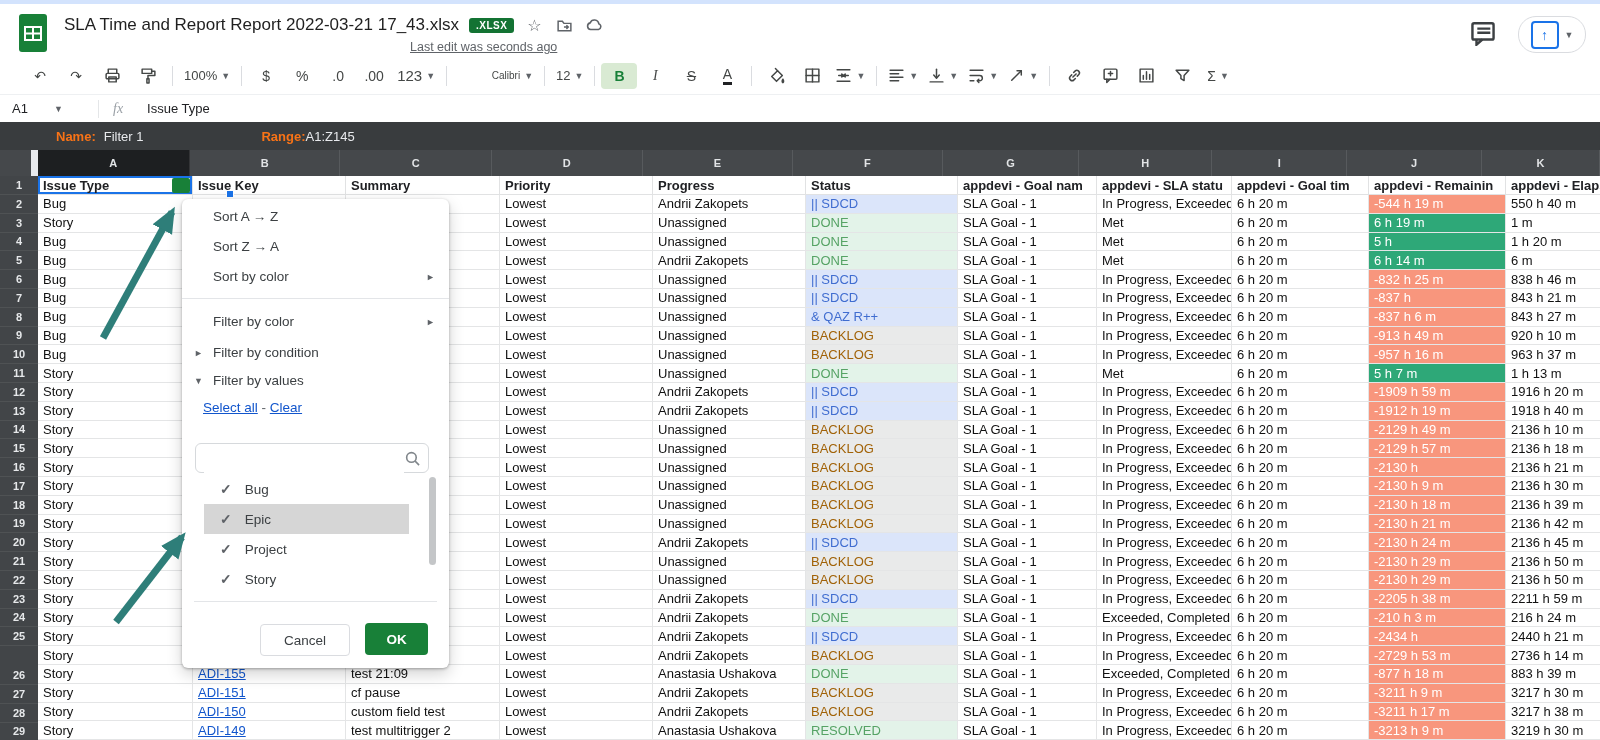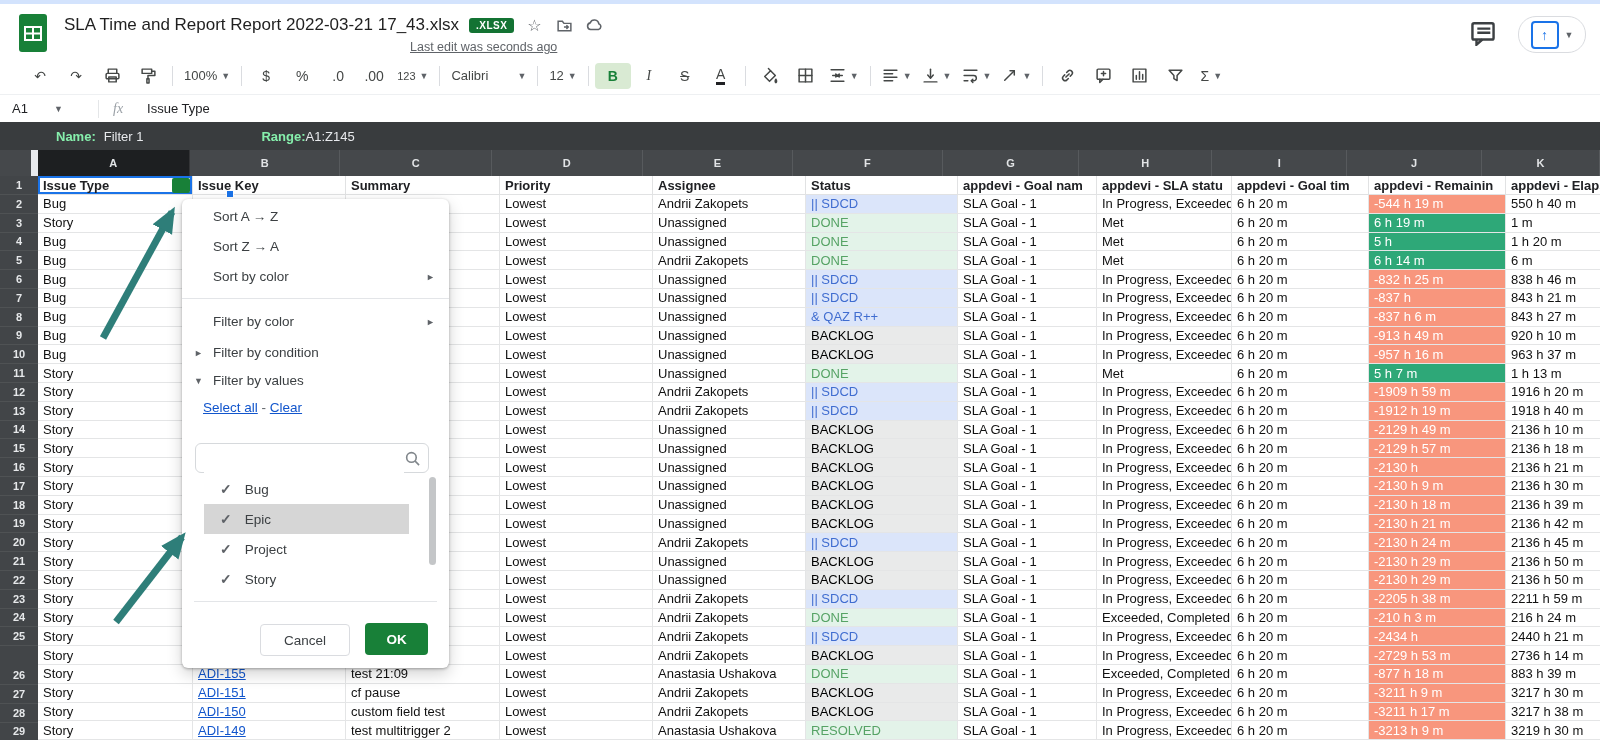--- a/index.html
+++ b/index.html
@@ -39,21 +39,21 @@
   
   #formulabar{left:0;top:95px;width:1600px;height:27px;background:#fff;display:flex;align-items:center;
               border-bottom:1px solid #e4e6e8;font-size:13px;}
   #namebox{width:86px;padding-left:12px;display:flex;align-items:center;gap:26px;color:#202124;}
   #fx{font-family:"Liberation Serif",serif;font-style:italic;color:#9aa0a6;font-size:14px;
       border-left:1px solid #e4e6e8;padding:0 14px;height:18px;display:flex;align-items:center;}
   #fxval{color:#202124;padding-left:10px;}
   
   #filterbar{left:0;top:122px;width:1600px;height:28px;background:#393c3e;color:#e8eaed;font-size:13px;
              display:flex;align-items:center;}
-  #filterbar b{font-weight:bold;color:#86efac;}
+  #filterbar b{font-weight:bold;color:#f97316;}
   
   #letters{left:0;top:150px;width:1600px;height:26px;background:#45484b;display:flex;}
   #corner{width:38px;height:26px;background:#45484b;}
   .letter{height:26px;display:flex;align-items:center;justify-content:center;color:#e2e4e6;
           font-size:11px;font-weight:bold;border-right:1px solid rgba(255,255,255,.10);box-sizing:border-box;}
   .letter.sel{background:#1d1f21;}
   #cornerstrip{left:31px;top:150px;width:7px;height:45px;background:#e8eaed;}
   #gutter{left:0;top:176px;width:38px;height:564px;background:#424548;}
   .rownum{width:38px;display:flex;align-items:center;justify-content:center;color:#e6e8ea;
           font-size:11px;font-weight:bold;border-bottom:1px solid rgba(255,255,255,.07);box-sizing:border-box;}
@@ -66,21 +66,21 @@
   .hfunnel{position:absolute;right:3px;top:3px;}
   .a1sel{box-shadow:inset 0 0 0 2px #1a73e8;}
   #fillhandle{left:226px;top:190px;width:6px;height:6px;background:#1a73e8;border:1px solid #fff;z-index:8;}
   #rows{left:38px;top:195px;width:1600px;}
   .drow{display:flex;height:18.8px;}
   .cell{border-right:1px solid #e4e5e6;border-bottom:1px solid #e4e5e6;box-sizing:border-box;
         font-size:13px;display:flex;align-items:center;padding-left:5px;overflow:hidden;
         white-space:nowrap;background:#fff;color:#111;}
   .st-blue{background:#dbe5fa;color:#406dd0;}
   .st-green{background:#e3f3e9;color:#56a365;}
-  .st-gray{background:#e9eaea;color:#000000;}
+  .st-gray{background:#e9eaea;color:#a16207;}
   .rem-red{background:#f8967d;color:#fff;}
   .rem-green{background:#2ea878;color:#fff;}
   .linkcell{color:#1155cc;text-decoration:underline;}
   
   #fmenu{left:182px;top:199px;width:267px;height:469px;background:#fff;border-radius:6px;z-index:40;
          box-shadow:0 1px 3px rgba(0,0,0,.3),0 6px 16px rgba(0,0,0,.18);font-size:13.5px;color:#3c4043;}
   .mi{position:absolute;left:0;width:100%;height:30px;line-height:30px;padding-left:31px;box-sizing:border-box;}
   .mi .sub{position:absolute;right:14px;top:0;font-size:9px;color:#5f6368;}
   .mi .tog{position:absolute;left:12px;top:0;font-size:9px;color:#5f6368;}
   .mdiv{position:absolute;left:0;width:100%;height:1px;background:#e3e5e8;}
@@ -258,26 +258,26 @@
       <div class="tb-btn">
         <span>%</span>
       </div>
       <div class="tb-btn">
         <span>.0</span>
       </div>
       <div class="tb-btn">
         <span>.00</span>
       </div>
       <div class="tb-btn">
-        <span style="font-size: 11px;">123</span>
+        <span style="font-size: 15px;">123</span>
         <span class="caret">▼</span>
       </div>
       <div class="tb-divider"></div>
       <div class="tb-btn">
-        <span style="width: 62px; text-align: left; font-size: 13px;">Calibri</span>
+        <span style="width: 62px; text-align: right; font-size: 10px;">Calibri</span>
         <span class="caret">▼</span>
       </div>
       <div class="tb-divider"></div>
       <div class="tb-btn">
         <span style="font-size: 13px;">12</span>
         <span class="caret">▼</span>
       </div>
       <div class="tb-divider"></div>
       <div class="tb-btn tb-active">
         <span style="font-weight: bold;">B</span>
@@ -447,21 +447,21 @@
             <use href="#sym-fbars"></use>
           </svg></span>
       </div>
       <div class="hcell" style="width: 153px; height: 19px;">
         <span>Priority</span>
         <span class="hfunnel"><svg class="fun-outline" width="13" height="12" viewBox="0 0 13 12">
             <use href="#sym-fbars"></use>
           </svg></span>
       </div>
       <div class="hcell" style="width: 153px; height: 19px;">
-        <span>Assignee</span>
+        <span>Progress</span>
         <span class="hfunnel"><svg class="fun-outline" width="13" height="12" viewBox="0 0 13 12">
             <use href="#sym-fbars"></use>
           </svg></span>
       </div>
       <div class="hcell" style="width: 152px; height: 19px;">
         <span>Status</span>
         <span class="hfunnel"><svg class="fun-outline" width="13" height="12" viewBox="0 0 13 12">
             <use href="#sym-fbars"></use>
           </svg></span>
       </div>

